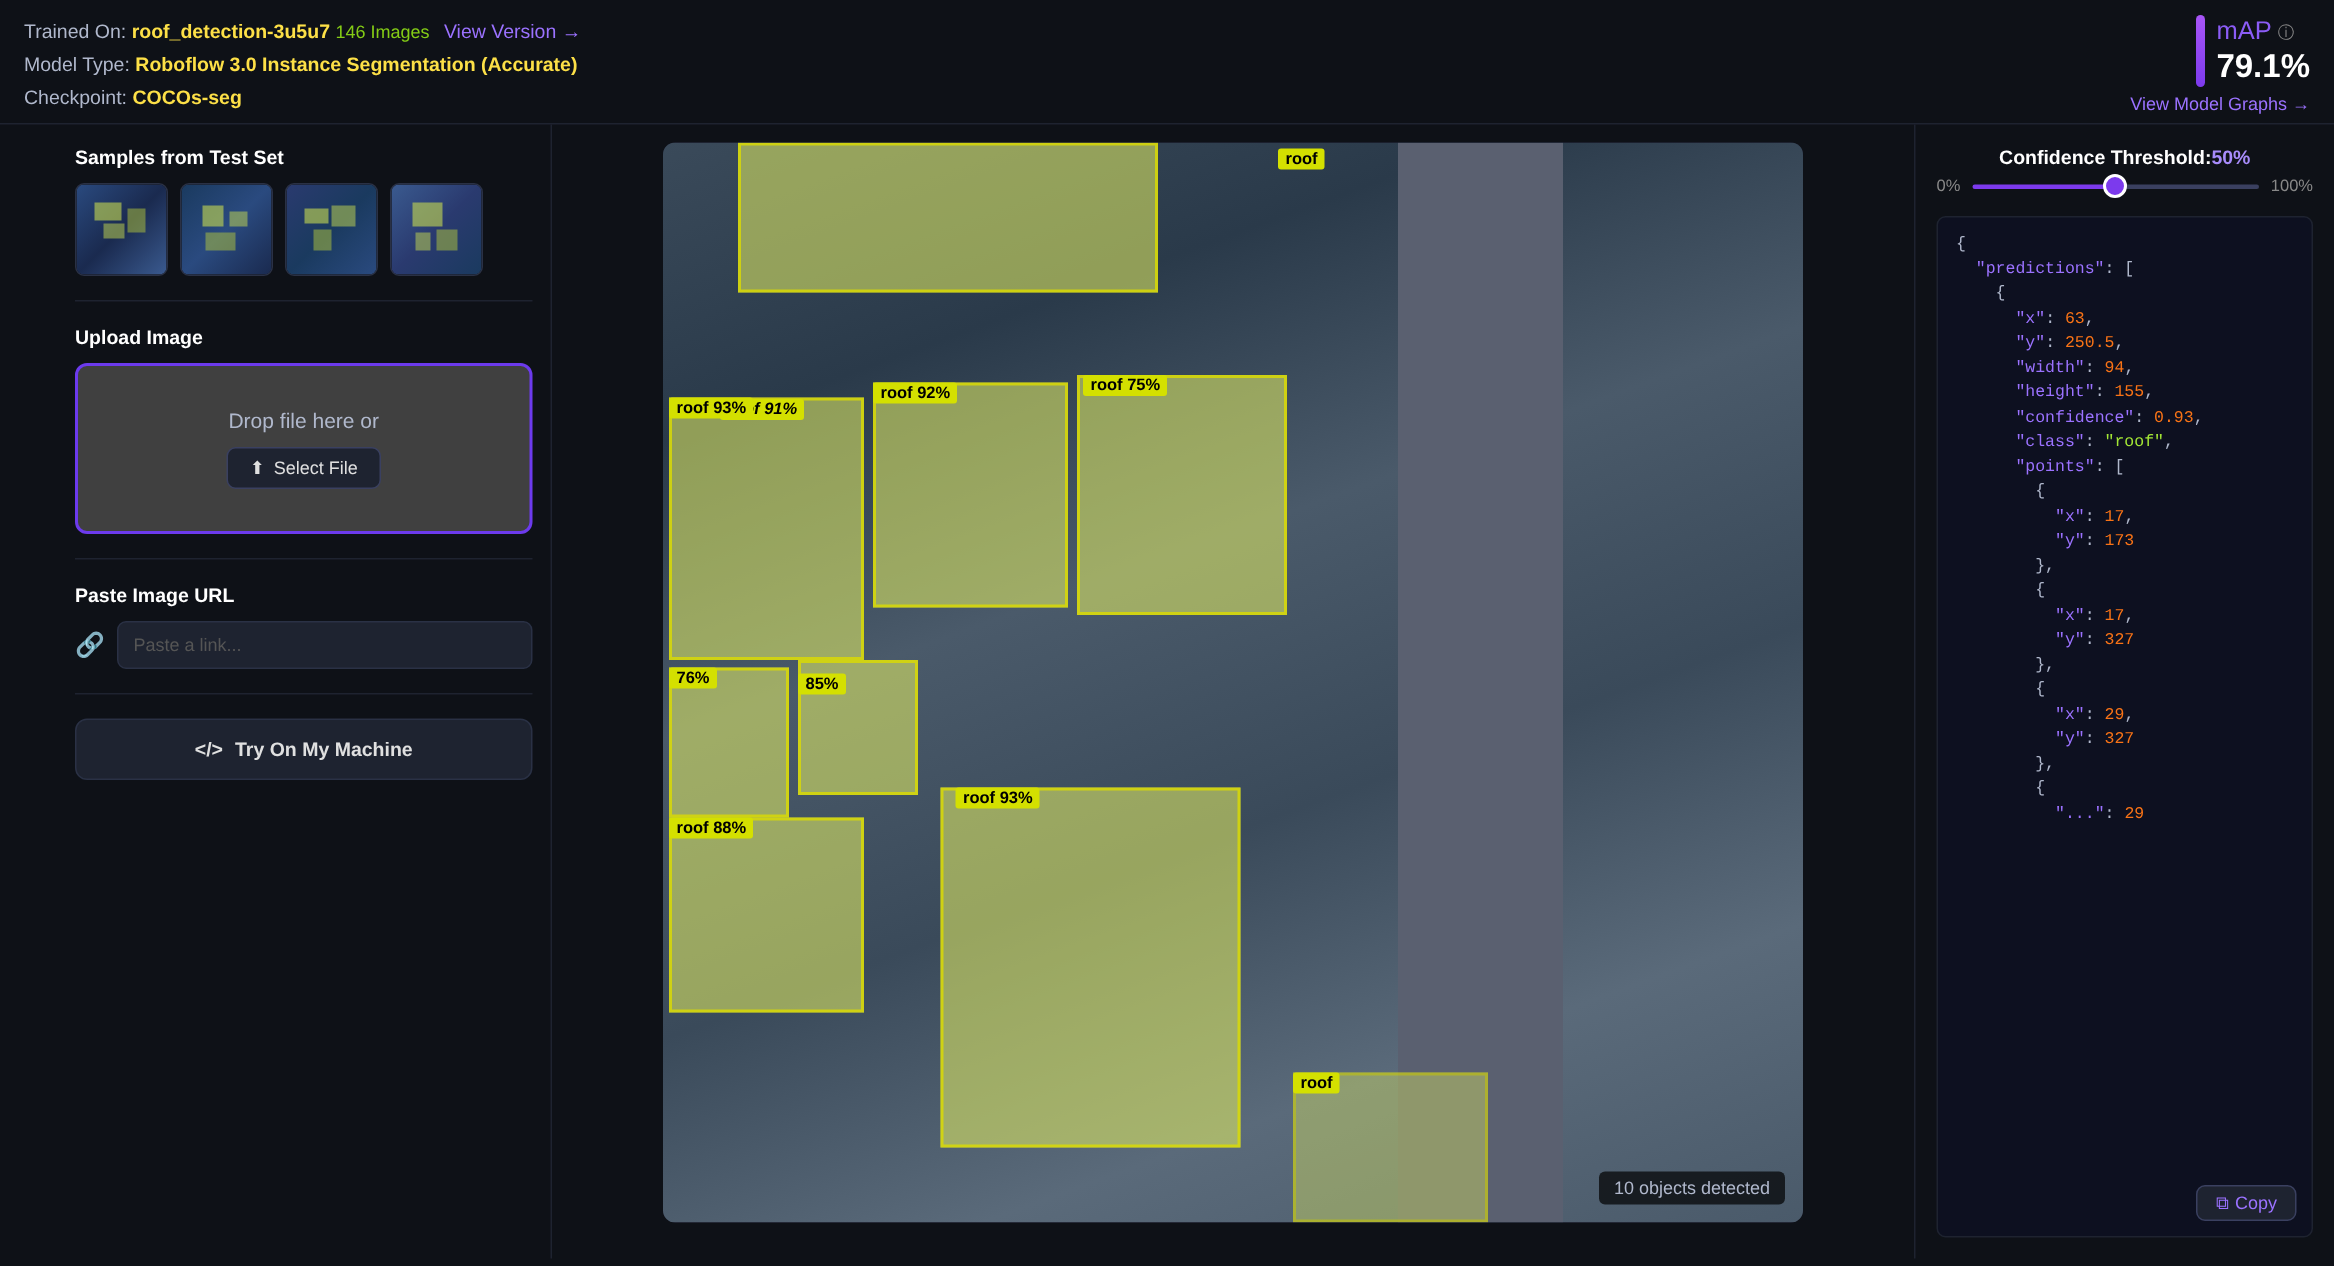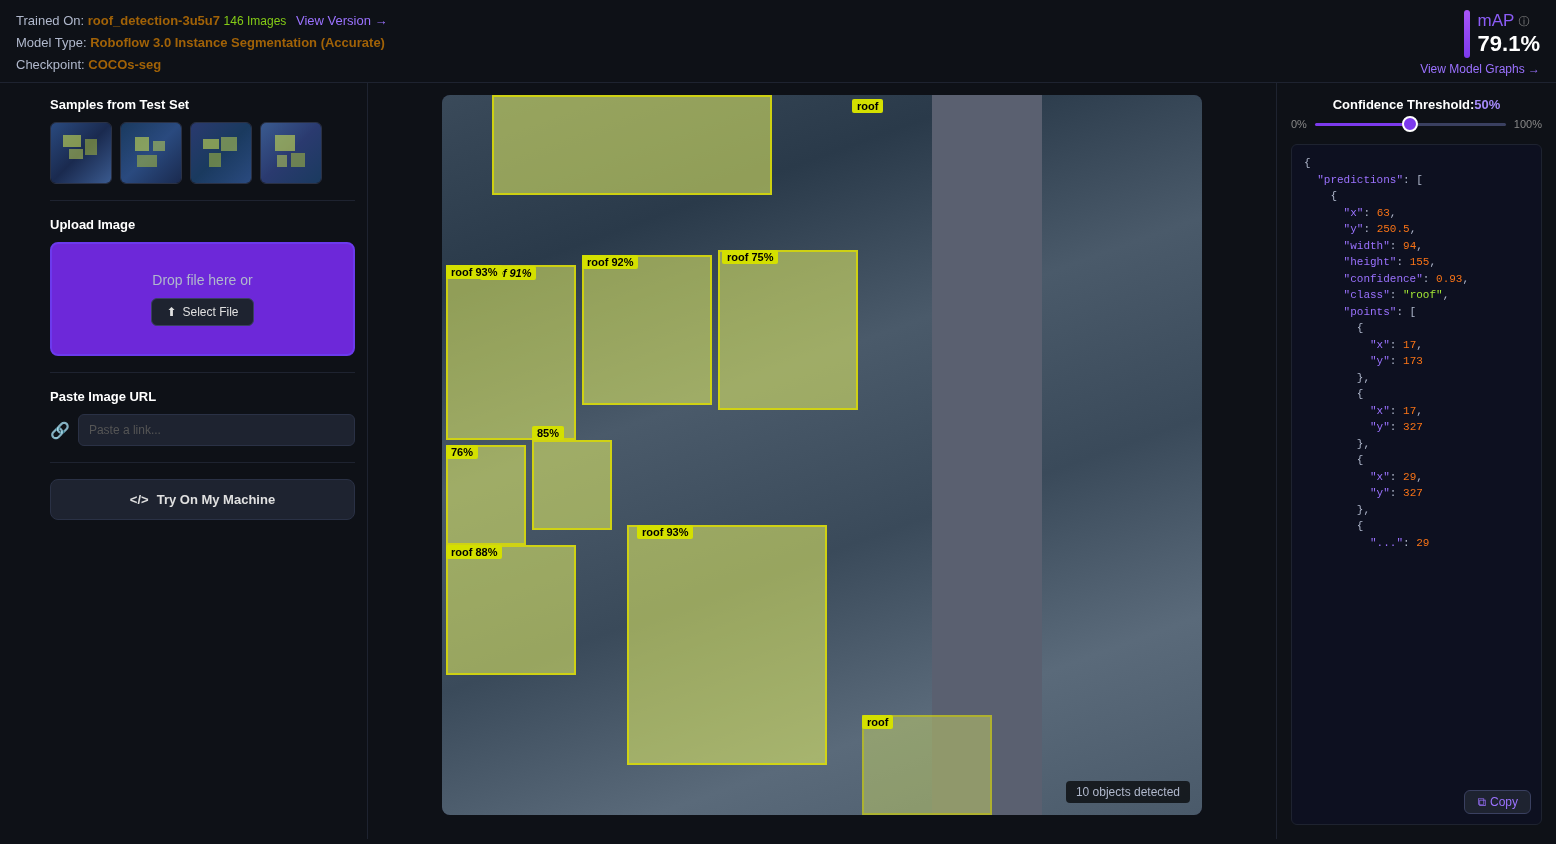--- a/index.html
+++ b/index.html
@@ -16,21 +16,21 @@
     
     .top-header {
       padding: 10px 16px 6px 16px;
       border-bottom: 1px solid #1e2330;
       display: flex;
       justify-content: space-between;
       align-items: flex-start;
     }
     .top-header-left { line-height: 1.7; }
     .top-header-left span.label { color: #b0b8cc; }
-    .top-header-left span.value { color: #a16207; font-weight: 600; }
+    .top-header-left span.value { color: #fde047; font-weight: 600; }
     .top-header-left a.view-link { color: #9b72ff; text-decoration: none; margin-left: 6px; }
     .top-header-right { display: flex; flex-direction: column; align-items: flex-end; gap: 4px; }
     .map-score-row { display: flex; align-items: center; gap: 8px; }
     .map-bar { width: 6px; height: 48px; background: linear-gradient(to top, #7c3aed, #a855f7); border-radius: 3px; }
     .map-label { font-size: 17px; color: #8b5cf6; }
     .map-value { font-size: 22px; font-weight: 700; color: #ffffff; }
     .map-info { color: #888; font-size: 11px; }
     .view-graphs-link { color: #9b72ff; font-size: 12px; text-decoration: none; }
 
     
@@ -74,21 +74,21 @@
     .thumb-3 { background: linear-gradient(135deg, #2a3a6f 0%, #1a3a5f 50%, #2a4a7f 100%); }
     .thumb-4 { background: linear-gradient(135deg, #3a5a8f 0%, #2a3a6f 50%, #1a3a5f 100%); }
 
     
     .upload-section {}
     .upload-dropzone {
       border: 2px solid #6c3aed;
       border-radius: 8px;
       padding: 28px 16px;
       text-align: center;
-      background: #6d28d9;
+      background: #404040;
       cursor: pointer;
     }
     .upload-text { color: #b0b8cc; margin-bottom: 10px; font-size: 14px; }
     .select-file-btn {
       background: #1e2330;
       border: 1px solid #3a4060;
       color: #e0e0e0;
       border-radius: 6px;
       padding: 6px 14px;
       cursor: pointer;
@@ -426,21 +426,21 @@
 
         <div class="building" style="top:430px;left:185px;width:200px;height:240px;"></div>
 
         <div class="building" style="top:620px;left:420px;width:130px;height:100px;opacity:0.7;"></div>
 
         <div class="label-tag" style="top:171px;left:38px;font-style:italic;">roof 91%</div>
         <div class="label-tag" style="top:170px;left:4px;">roof 93%</div>
         <div class="label-tag" style="top:160px;left:140px;">roof 92%</div>
         <div class="label-tag" style="top:155px;left:280px;">roof 75%</div>
         <div class="label-tag" style="top:350px;left:4px;">76%</div>
-        <div class="label-tag" style="top:331px;left:90px;">85%</div>
+        <div class="label-tag" style="top:354px;left:90px;">85%</div>
         <div class="label-tag" style="top:450px;left:4px;">roof 88%</div>
         <div class="label-tag" style="top:430px;left:195px;">roof 93%</div>
         <div class="label-tag" style="top:620px;left:420px;">roof</div>
 
         <div class="objects-detected-badge">10 objects detected</div>
       </div>
     </div>
   </div>
 
   <div class="right-panel">

